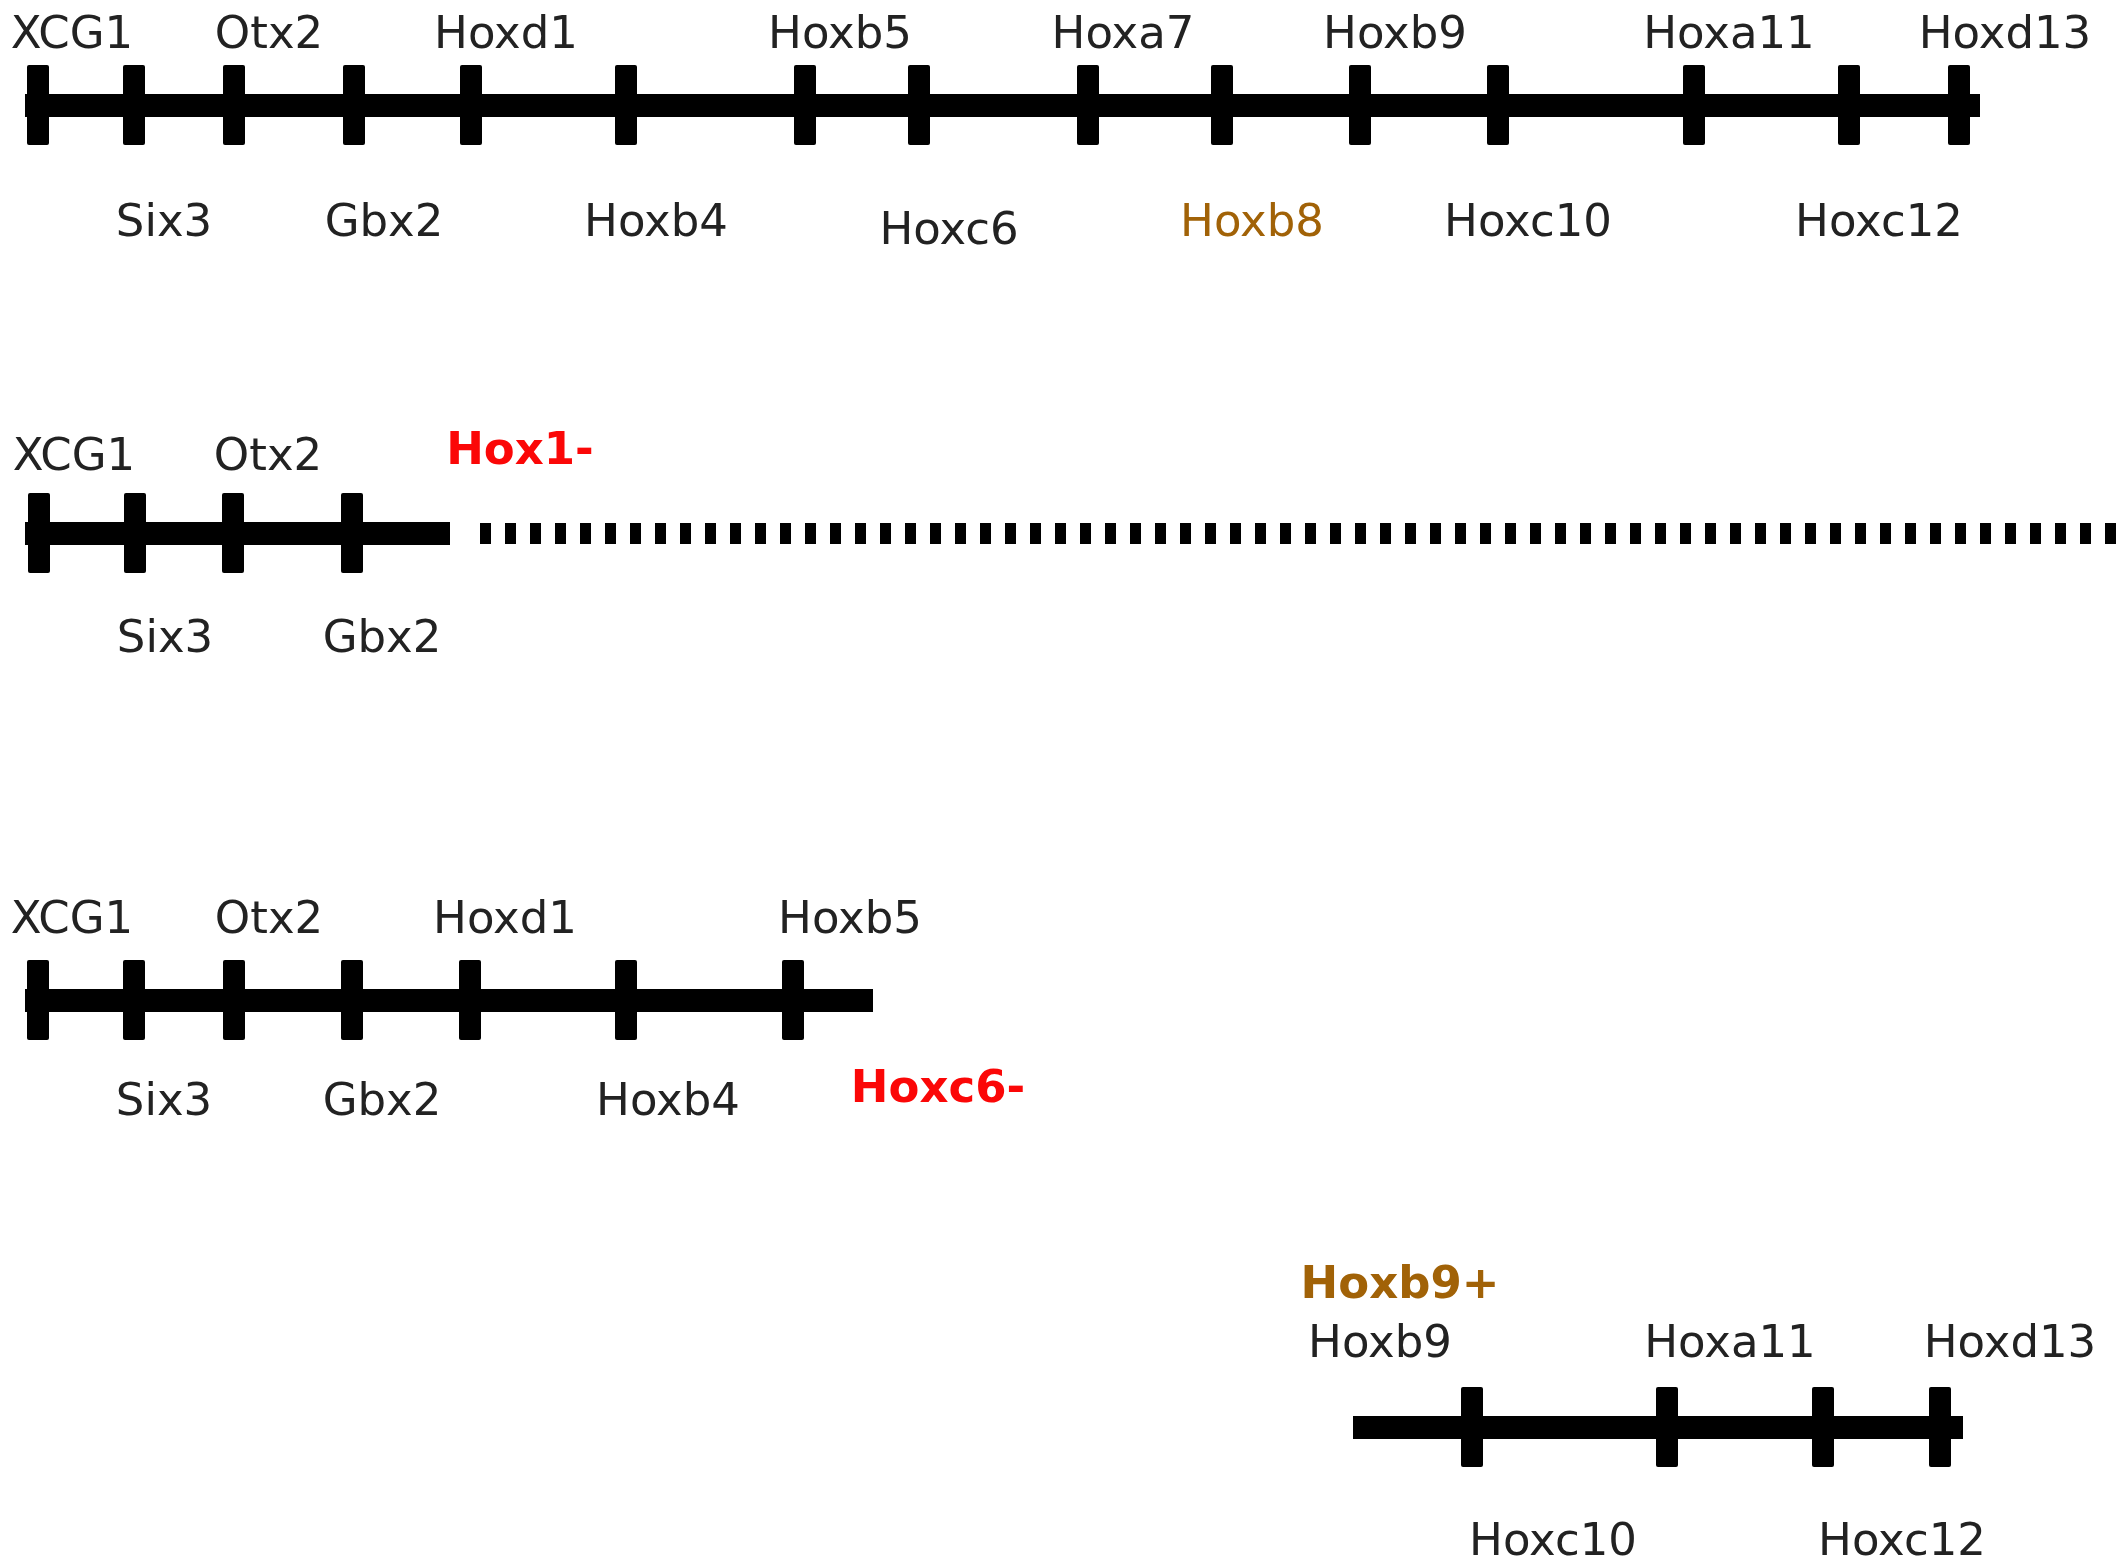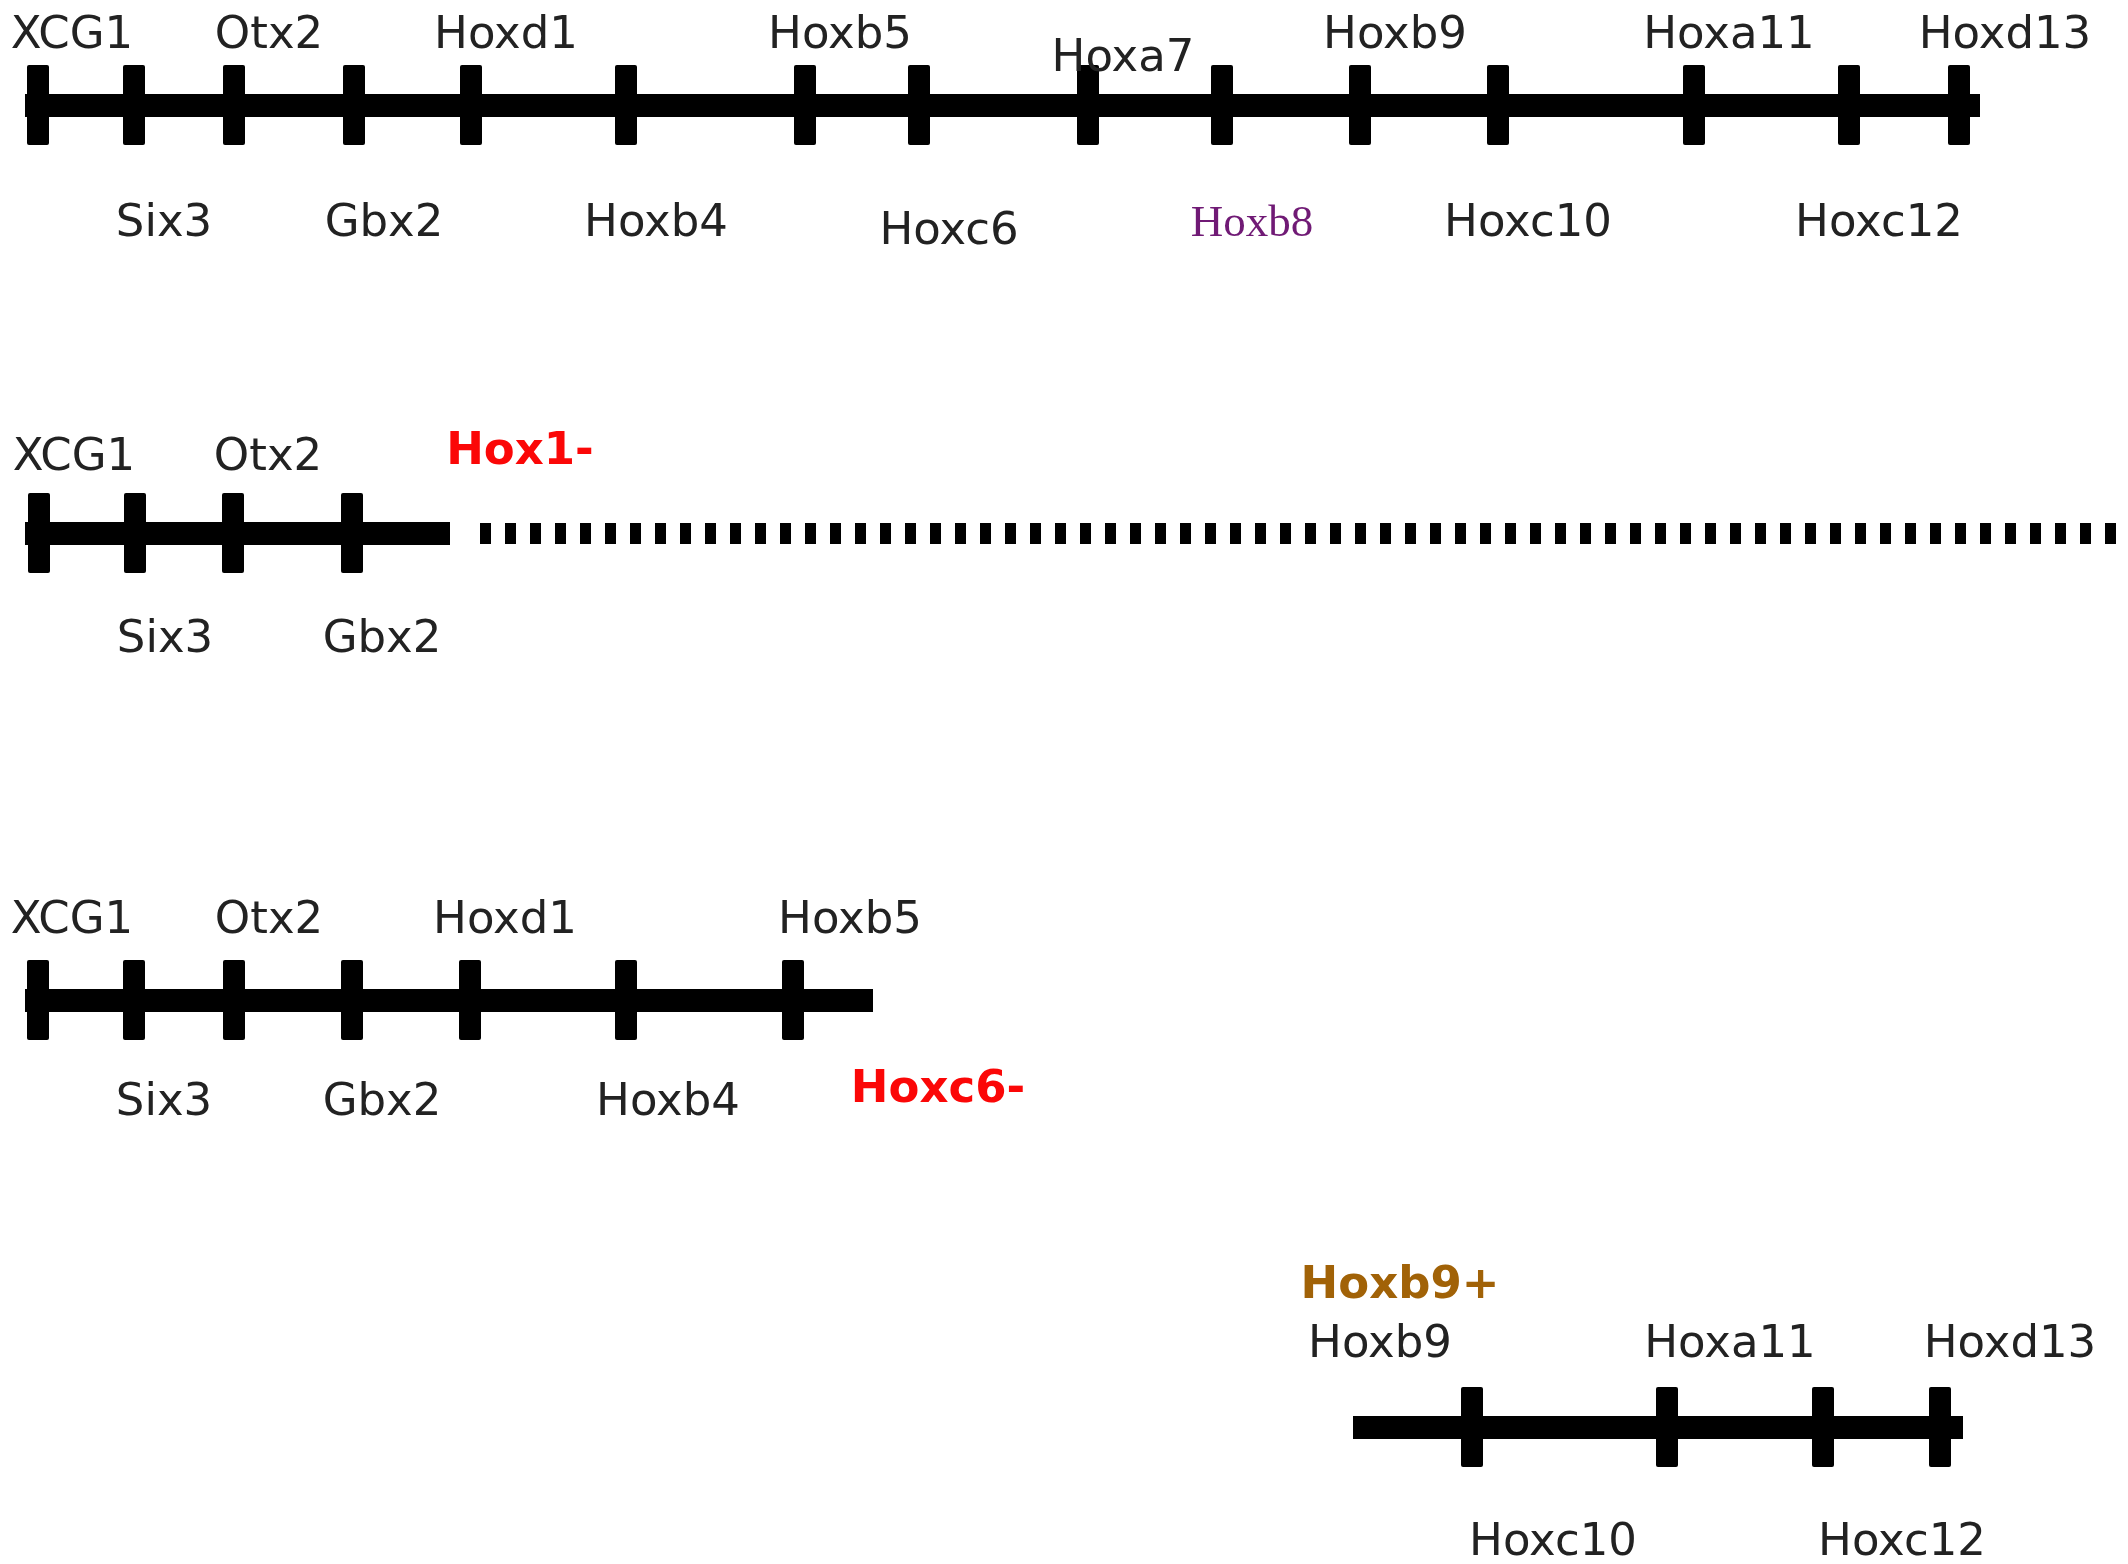--- a/index.html
+++ b/index.html
@@ -54,29 +54,29 @@
     <div class="tick" style="left: 1211px; top: 65px; background: rgb(0, 0, 0);"></div>
     <div class="tick" style="left: 1349px; top: 65px; background: rgb(0, 0, 0);"></div>
     <div class="tick" style="left: 1487px; top: 65px; background: rgb(0, 0, 0);"></div>
     <div class="tick" style="left: 1683px; top: 65px; background: rgb(0, 0, 0);"></div>
     <div class="tick" style="left: 1838px; top: 65px; background: rgb(0, 0, 0);"></div>
     <div class="tick" style="left: 1948px; top: 65px; background: rgb(0, 0, 0);"></div>
     <div class="glabel" style="left: 72px; top: 8px; color: rgb(34, 34, 34);">XCG1</div>
     <div class="glabel" style="left: 269px; top: 8px; color: rgb(34, 34, 34);">Otx2</div>
     <div class="glabel" style="left: 506px; top: 8px; color: rgb(34, 34, 34);">Hoxd1</div>
     <div class="glabel" style="left: 840px; top: 8px; color: rgb(34, 34, 34);">Hoxb5</div>
-    <div class="glabel" style="left: 1123px; top: 8px; color: rgb(34, 34, 34); margin-top: 23px;">Hoxa7</div>
+    <div class="glabel" style="left: 1123px; top: 8px; color: rgb(34, 34, 34);">Hoxa7</div>
     <div class="glabel" style="left: 1395px; top: 8px; color: rgb(34, 34, 34);">Hoxb9</div>
     <div class="glabel" style="left: 1729px; top: 8px; color: rgb(34, 34, 34);">Hoxa11</div>
     <div class="glabel" style="left: 2005px; top: 8px; color: rgb(34, 34, 34);">Hoxd13</div>
     <div class="glabel" style="left: 164px; top: 196px; color: rgb(34, 34, 34);">Six3</div>
     <div class="glabel" style="left: 384px; top: 196px; color: rgb(34, 34, 34);">Gbx2</div>
     <div class="glabel" style="left: 656px; top: 196px; color: rgb(34, 34, 34);">Hoxb4</div>
     <div class="glabel" style="left: 949px; top: 196px; color: rgb(34, 34, 34); margin-top: 8px;">Hoxc6</div>
-    <div class="glabel" style="left: 1252px; top: 196px; color: #701a75; font-family: Liberation Serif, serif;">Hoxb8</div>
+    <div class="glabel" style="left: 1252px; top: 196px; color: #a16207;">Hoxb8</div>
     <div class="glabel" style="left: 1528px; top: 196px; color: rgb(34, 34, 34);">Hoxc10</div>
     <div class="glabel" style="left: 1879px; top: 196px; color: rgb(34, 34, 34);">Hoxc12</div>
     <div class="axis-line" style="left: 25px; top: 522px; width: 425px; height: 23px; background: rgb(0, 0, 0);"></div>
     <div class="dotted-line" style="left: 480px; top: 523px; width: 1648px; height: 21px;"></div>
     <div class="tick" style="left: 28px; top: 493px; background: rgb(0, 0, 0);"></div>
     <div class="tick" style="left: 124px; top: 493px; background: rgb(0, 0, 0);"></div>
     <div class="tick" style="left: 222px; top: 493px; background: rgb(0, 0, 0);"></div>
     <div class="tick" style="left: 341px; top: 493px; background: rgb(0, 0, 0);"></div>
     <div class="glabel" style="left: 74px; top: 430px; color: rgb(34, 34, 34);">XCG1</div>
     <div class="glabel" style="left: 268px; top: 430px; color: rgb(34, 34, 34);">Otx2</div>

